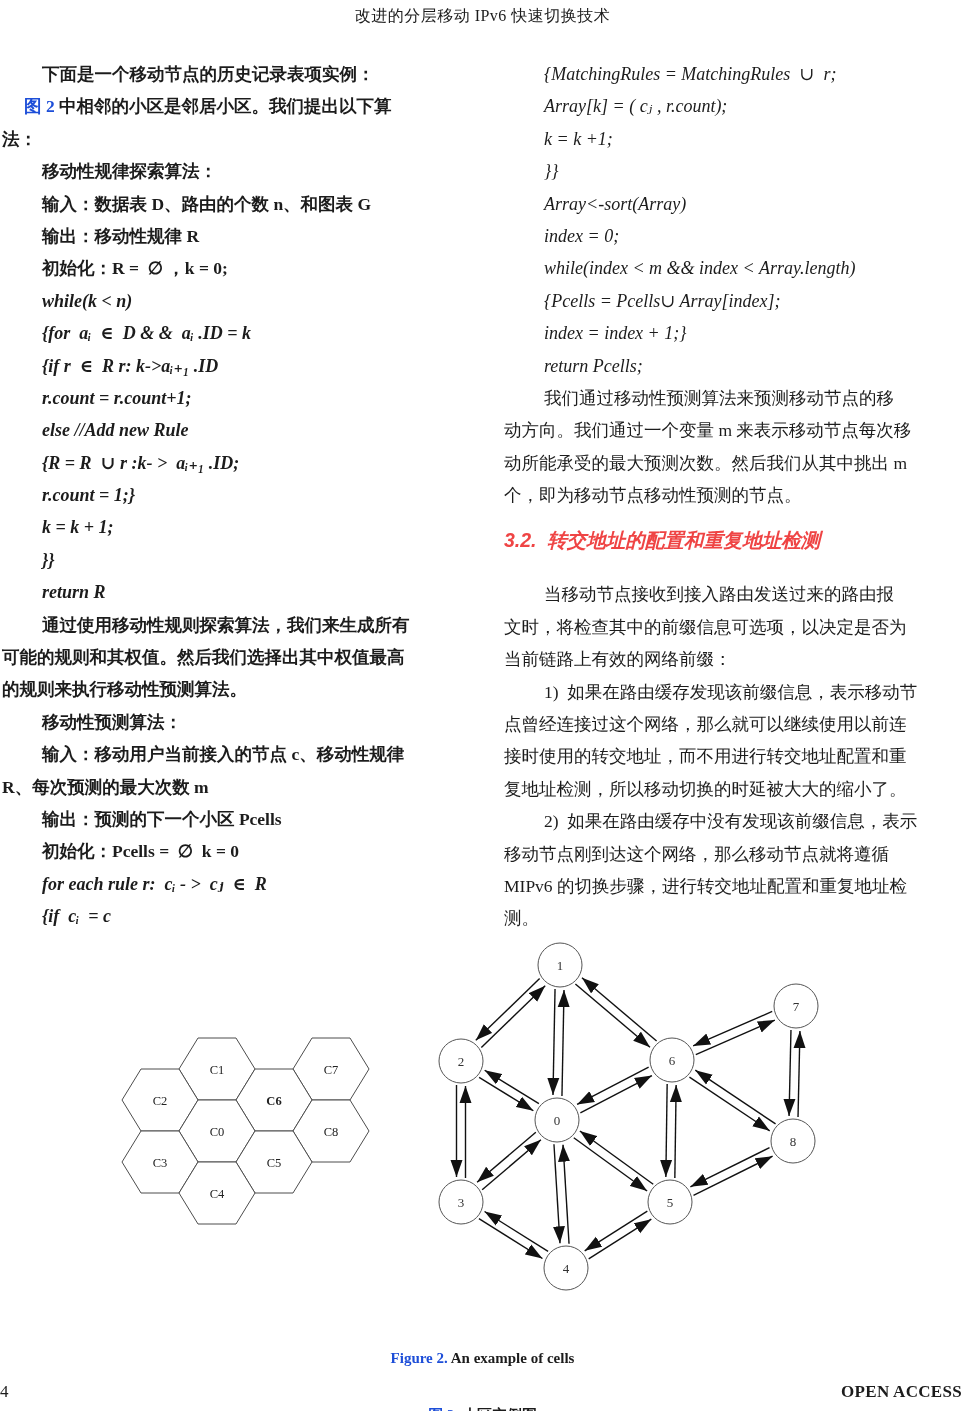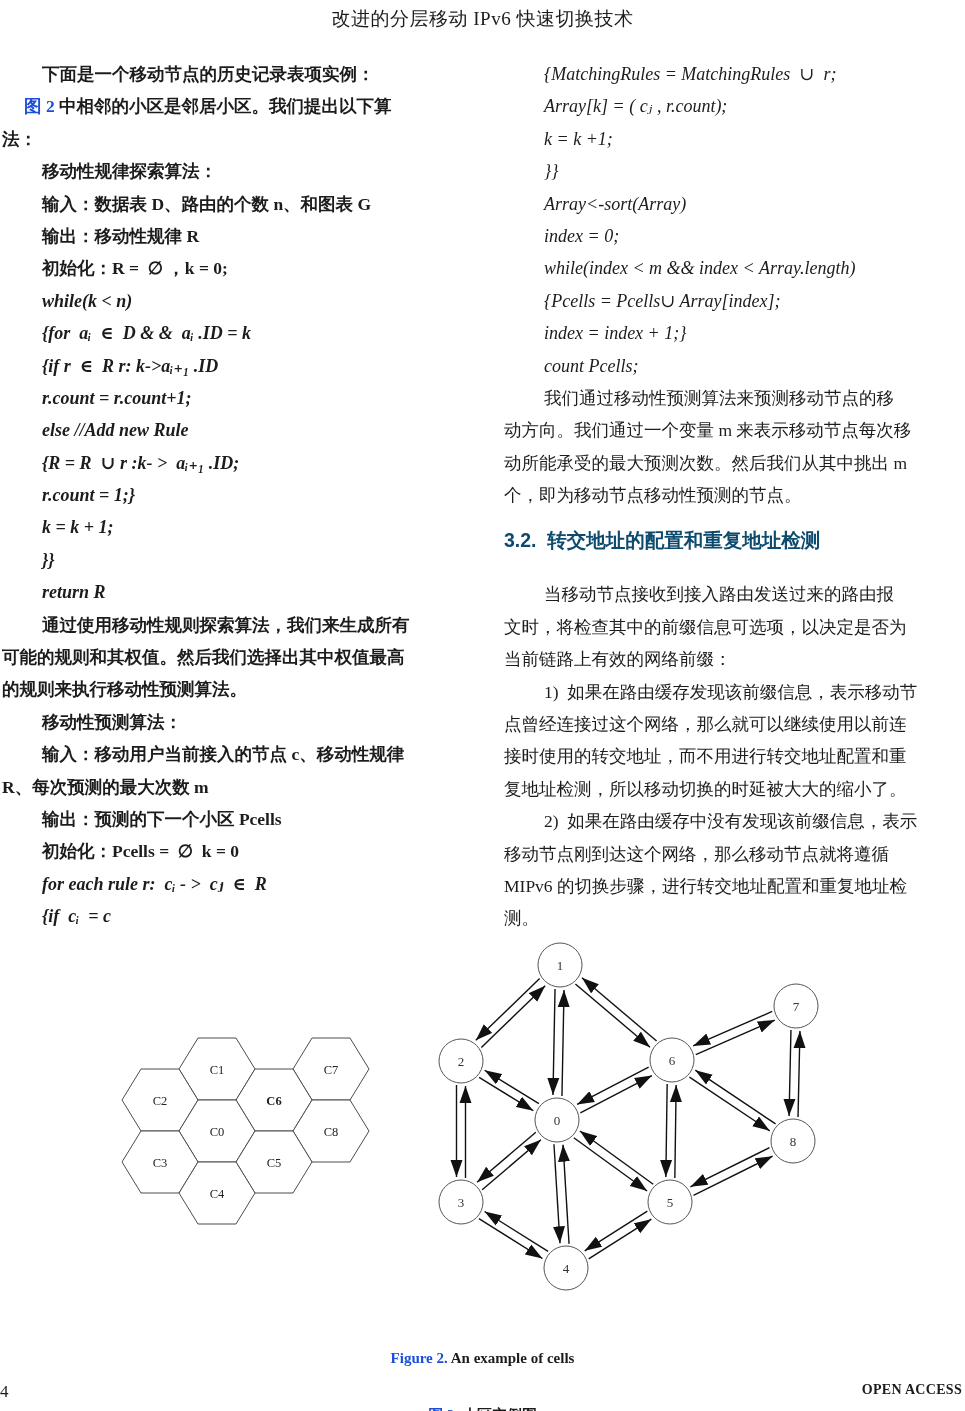--- a/index.html
+++ b/index.html
@@ -1,34 +1,34 @@
 <!DOCTYPE html>
 <html><head>
 <meta charset="utf-8">
 <style>
   html,body{margin:0;padding:0;background:#ffffff;}
   body{width:965px;height:1411px;font-family:"Liberation Serif","DejaVu Serif",serif;color:#1c1c1c;}
   .page{position:relative;width:965px;height:1411px;overflow:hidden;background:#fff;}
-  .doc-title{position:absolute;top:6px;left:0;width:100%;text-align:center;font-size:19px;letter-spacing:0.5px;}
+  .doc-title{position:absolute;top:6px;left:0;width:100%;text-align:center;font-size:16px;letter-spacing:0.5px;}
   .col{position:absolute;top:58px;}
   .col-left{left:2px;width:466px;font-weight:bold;}
   .col-right{left:504px;width:460px;}
   .line{height:32.4px;line-height:32.4px;font-size:17.5px;white-space:pre;}
   .line.code{font-style:italic;font-size:18px;}
   .in1{padding-left:40px;}
   .in-sm{padding-left:22px;}
   .teal{color:#1d4ed8;}
   .line.heading{height:auto;line-height:35px;margin-top:12px;margin-bottom:20px;
     font-family:"Liberation Sans","DejaVu Sans",sans-serif;font-weight:bold;
-    font-size:19.5px;color:#0c4a6e;white-space:pre;}
+    font-size:19.5px;color:#ef4444;white-space:pre;font-style:italic;}
   .figure-wrap{position:absolute;left:0;top:935px;width:965px;height:375px;}
   .caption{position:absolute;top:1312px;left:0;width:100%;text-align:center;font-weight:bold;}
   .caption .cap-line{line-height:21px;font-size:15px;margin-top:36px;}
   .footer-page{position:absolute;left:0px;top:1382px;font-size:17px;}
-  .footer-oa{position:absolute;right:3px;top:1382px;font-size:14px;font-weight:bold;letter-spacing:0.3px;}
+  .footer-oa{position:absolute;right:3px;top:1382px;font-size:17px;font-weight:bold;letter-spacing:0.3px;}
   svg text{font-family:"Liberation Serif","DejaVu Serif",serif;}
 </style>
 </head>
 <body>
 
 <div class="page">
 
   <div class="doc-title">改进的分层移动 IPv6 快速切换技术</div>
 
   <div class="col col-left">
@@ -63,21 +63,21 @@
   <div class="col col-right">
       <div class="line in1 code">{MatchingRules = MatchingRules  ∪  r;</div>
       <div class="line in1 code">Array[k] = ( cⱼ , r.count);</div>
       <div class="line in1 code">k = k +1;</div>
       <div class="line in1 code">}}</div>
       <div class="line in1 code">Array&lt;-sort(Array)</div>
       <div class="line in1 code">index = 0;</div>
       <div class="line in1 code">while(index &lt; m &amp;&amp; index &lt; Array.length)</div>
       <div class="line in1 code">{Pcells = Pcells∪ Array[index];</div>
       <div class="line in1 code">index = index + 1;}</div>
-      <div class="line in1 code">count Pcells;</div>
+      <div class="line in1 code">return Pcells;</div>
       <div class="line in1">我们通过移动性预测算法来预测移动节点的移</div>
       <div class="line">动方向。我们通过一个变量 m 来表示移动节点每次移</div>
       <div class="line">动所能承受的最大预测次数。然后我们从其中挑出 m</div>
       <div class="line">个，即为移动节点移动性预测的节点。</div>
       <div class="line heading">3.2.  转交地址的配置和重复地址检测</div>
       <div class="line in1">当移动节点接收到接入路由发送过来的路由报</div>
       <div class="line">文时，将检查其中的前缀信息可选项，以决定是否为</div>
       <div class="line">当前链路上有效的网络前缀：</div>
       <div class="line in1">1)  如果在路由缓存发现该前缀信息，表示移动节</div>
       <div class="line">点曾经连接过这个网络，那么就可以继续使用以前连</div>

